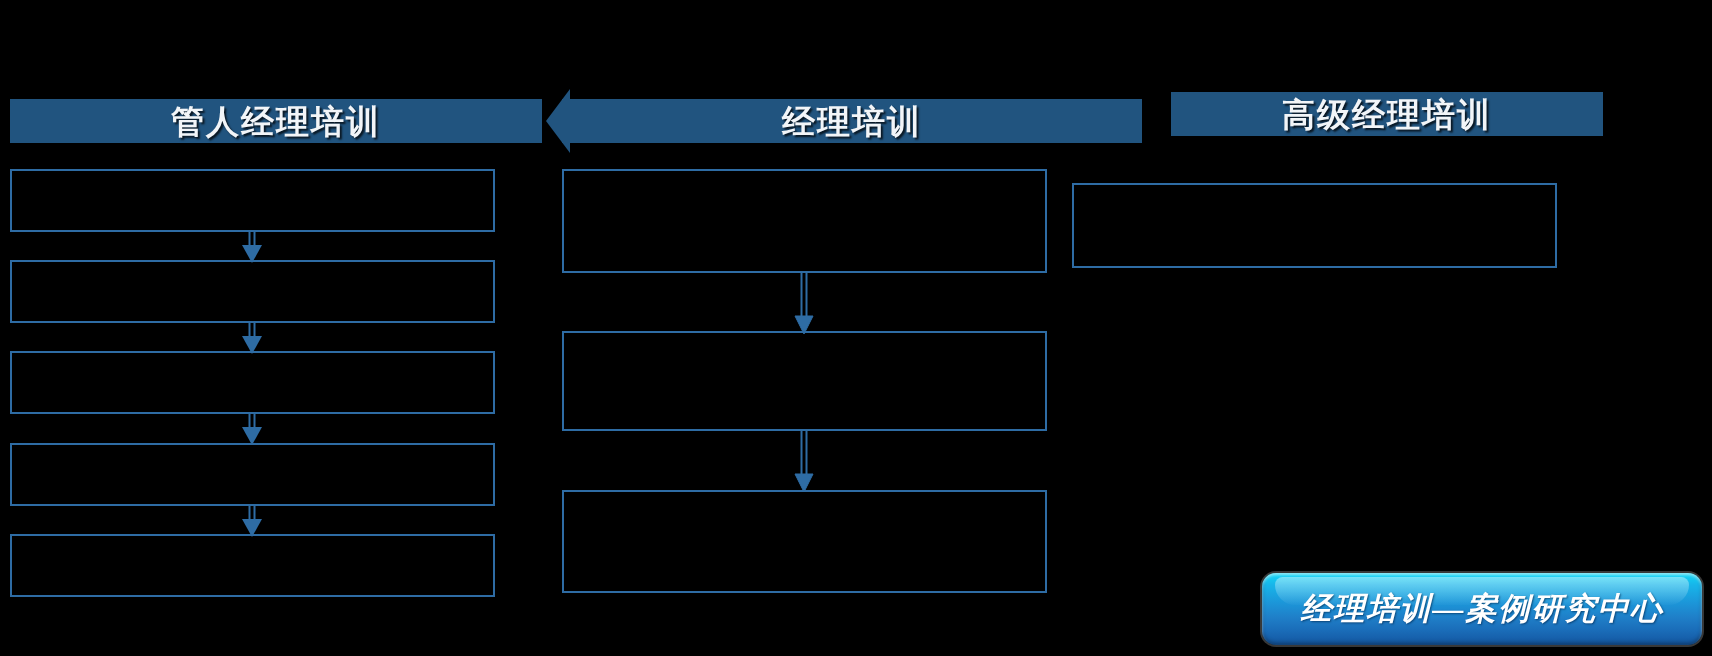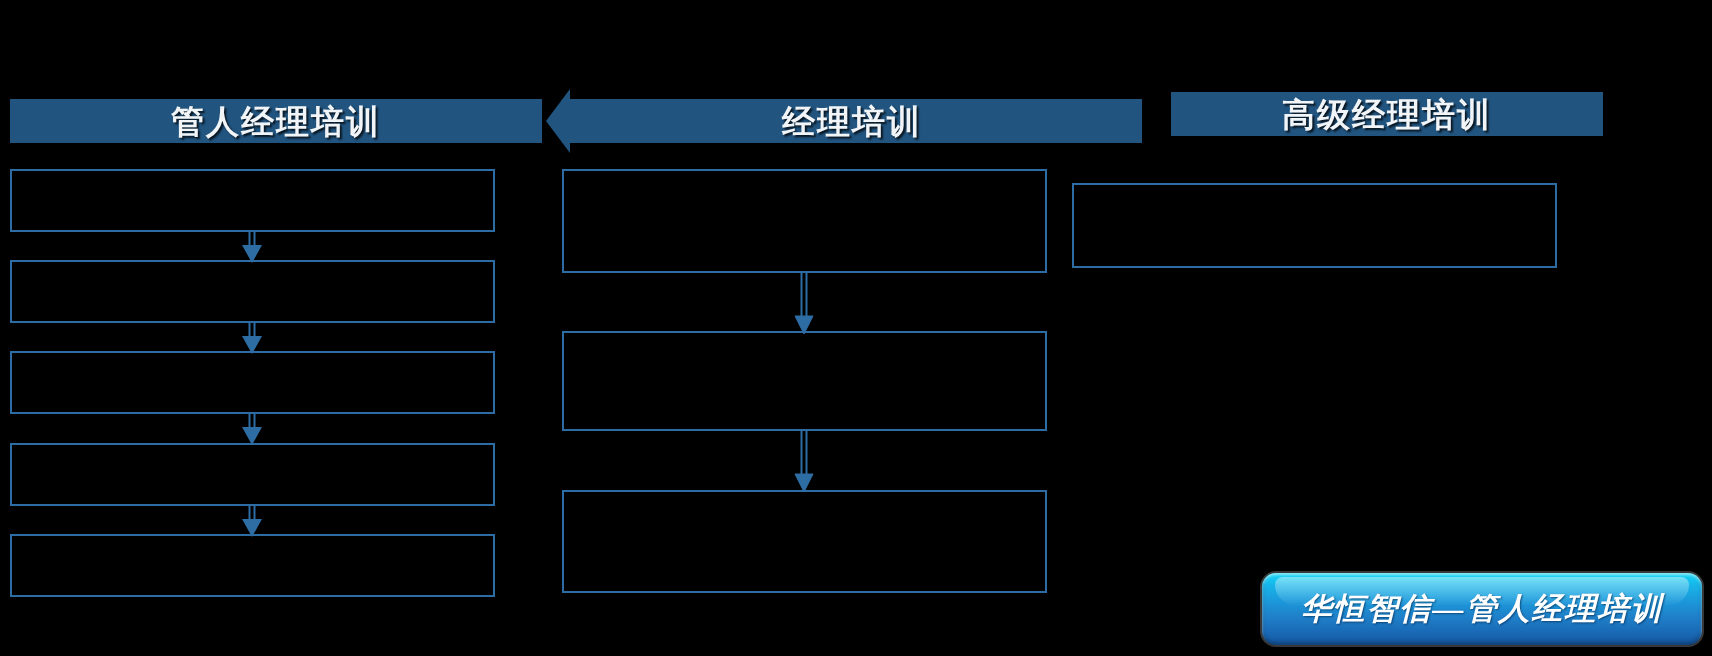--- a/index.html
+++ b/index.html
@@ -242,16 +242,16 @@
       <line x1="15.5" y1="0" x2="15.5" y2="46" stroke="#2e6ca4" stroke-width="2"></line>
       <polygon points="4,45 22,45 13,63" fill="#2e6ca4" stroke="#2e6ca4" stroke-width="1"></polygon>
     </svg>
   </div>
 
   <div class="process-box" id="box-3-1">
     <span class="process-box-label"></span>
   </div>
 
   <div id="logo-badge">
-    <span class="logo-text">华恒智信—管人经理培训</span>
+    <span class="logo-text">经理培训—案例研究中心</span>
   </div>
 
 </div>
 
 </body></html>

